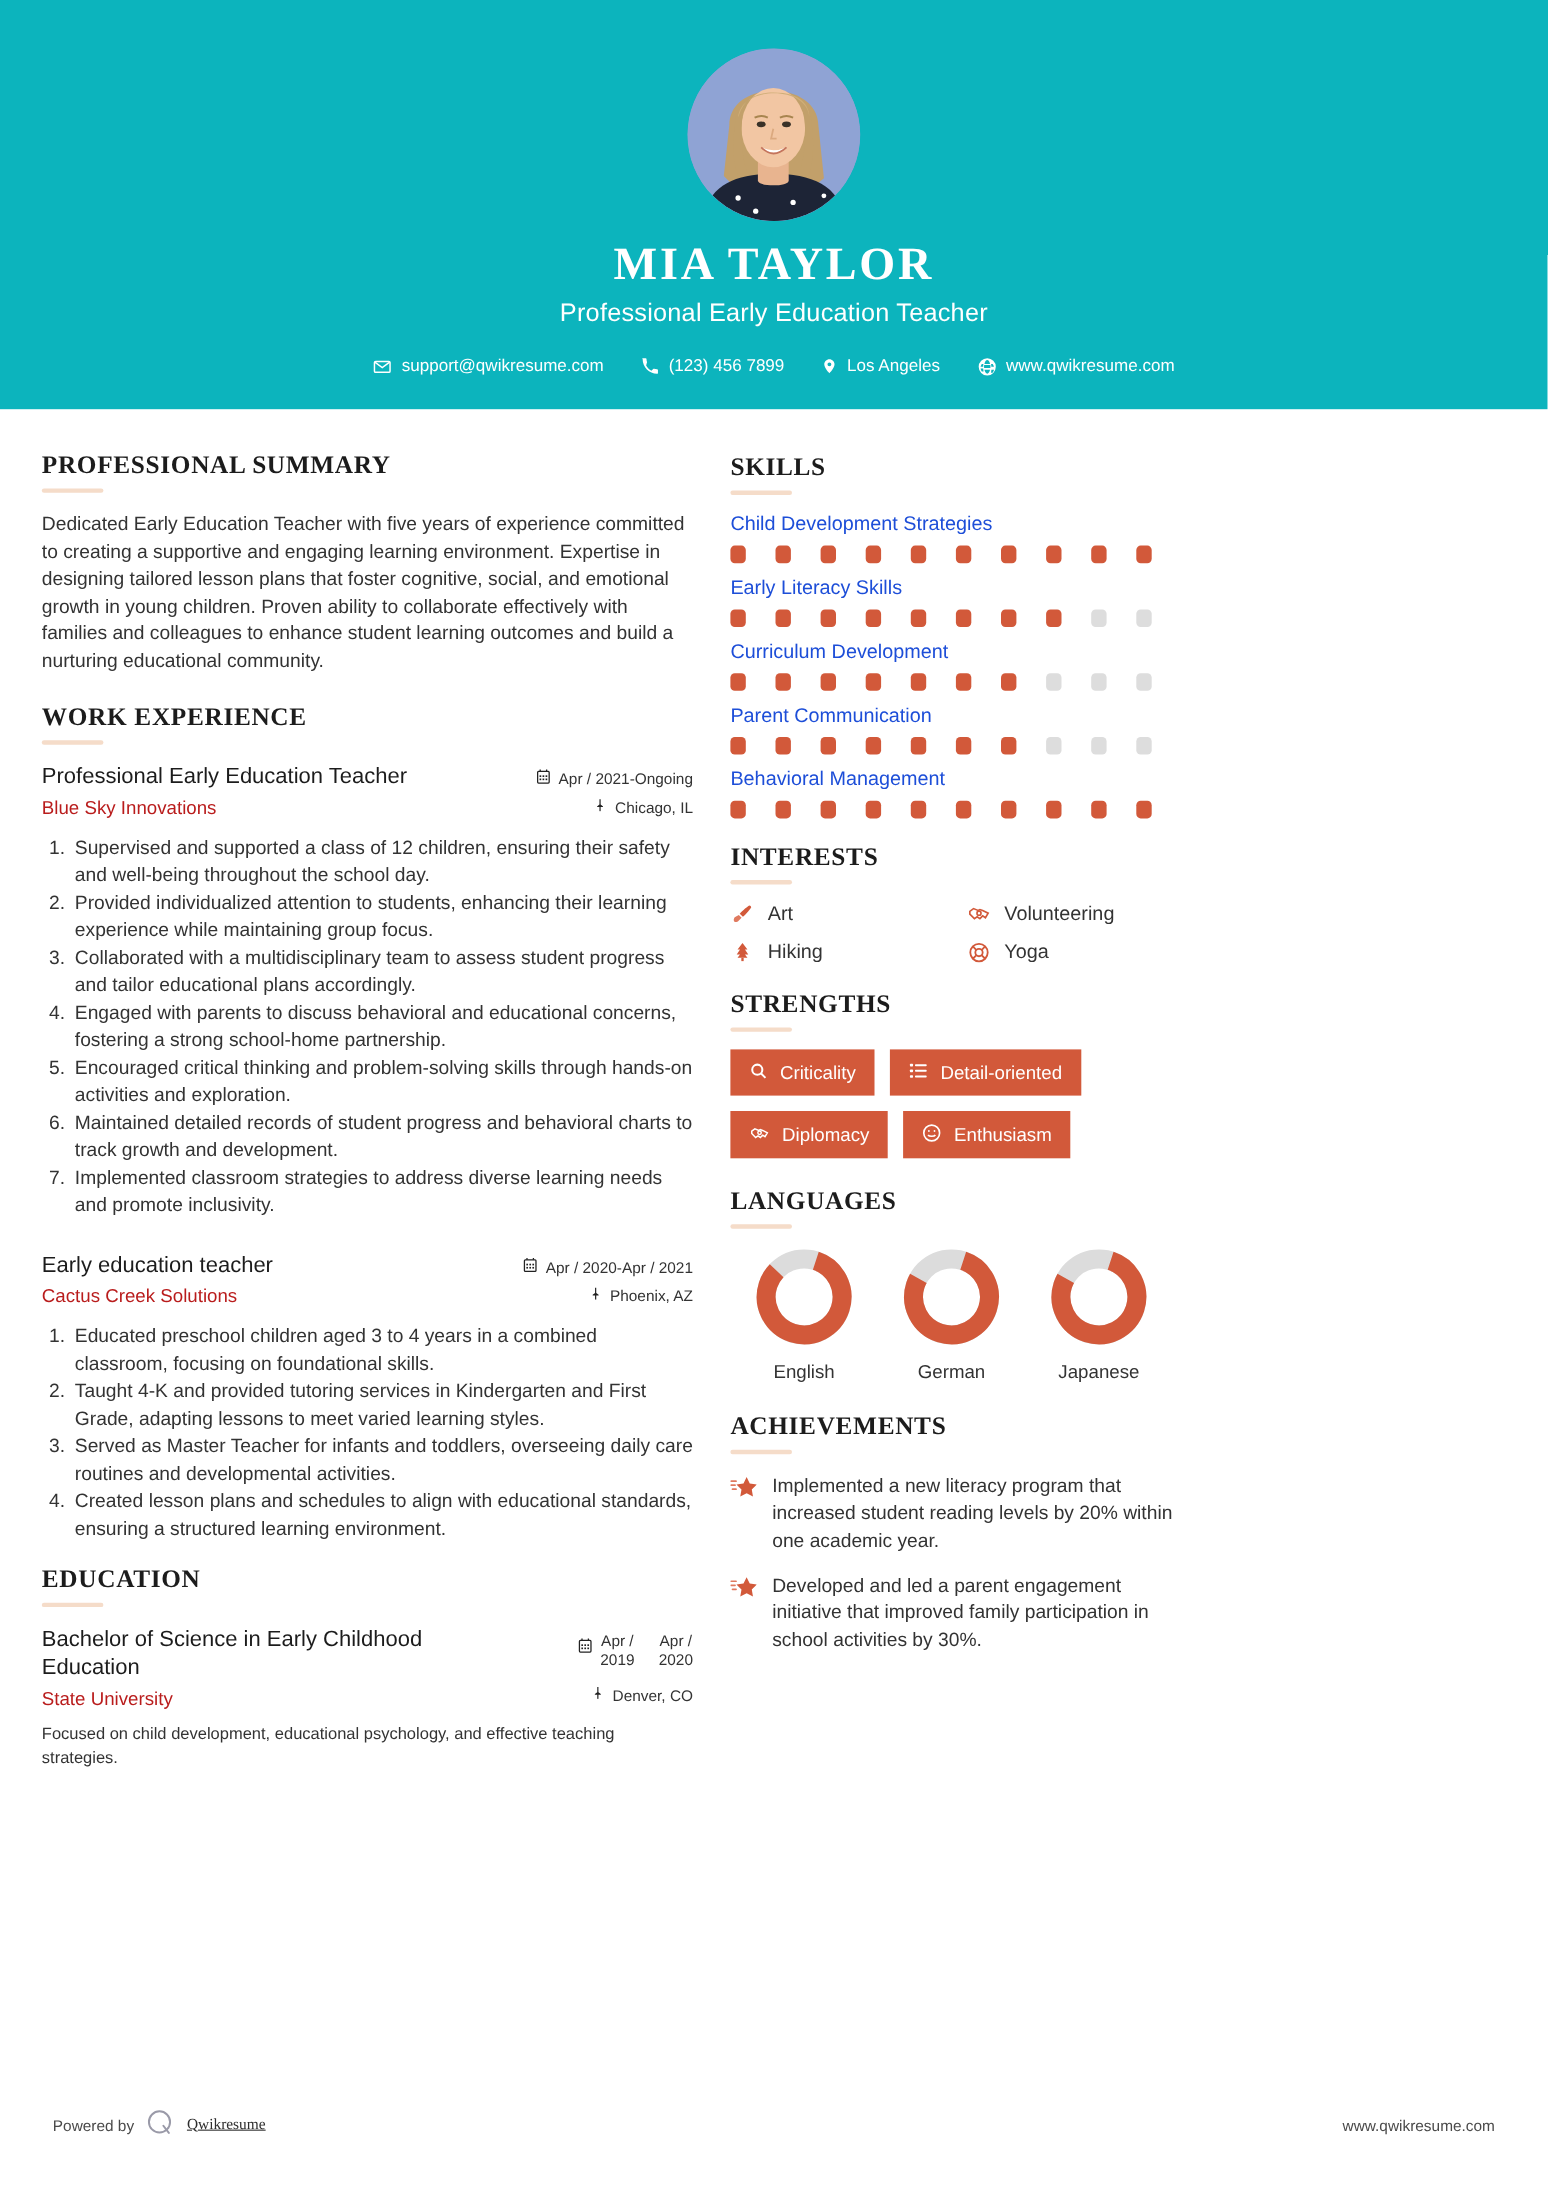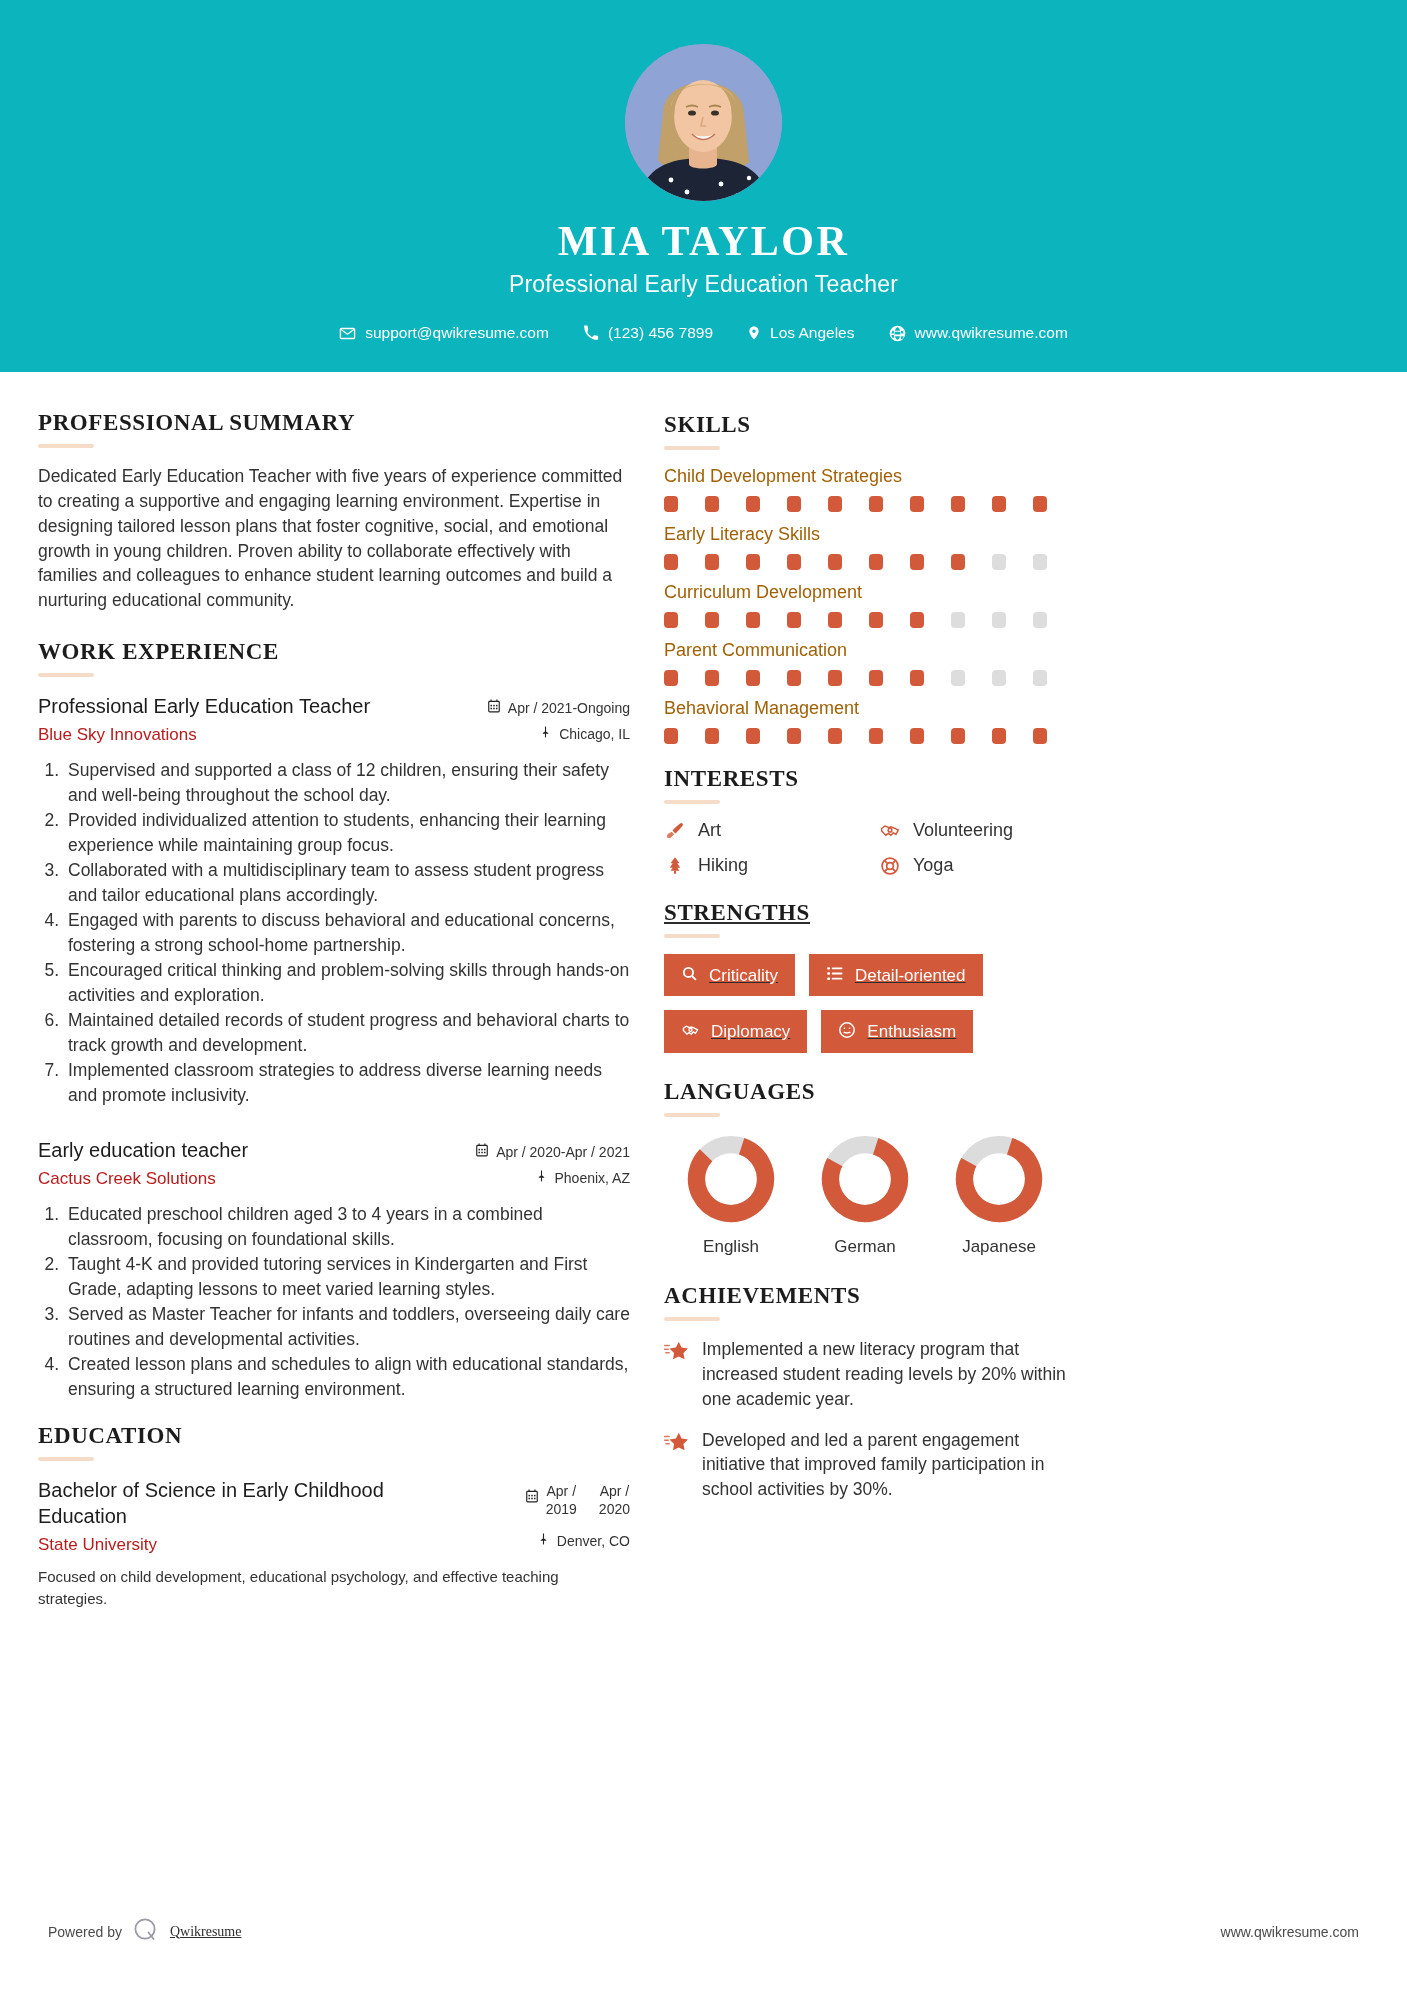--- a/index.html
+++ b/index.html
@@ -151,21 +151,21 @@
     font-size: 15px;
     line-height: 1.42;
     color: #333;
     margin-top: 10px;
   }
 
   
   .skill-row { margin-bottom: 12px; }
   .skill-name {
     font-size: 18px;
-    color: #a16207;
+    color: #1d4ed8;
     margin-bottom: 9px;
   }
   .skill-dots { display: flex; gap: 0; }
   .dot {
     width: 14px; height: 16px;
     border-radius: 4px;
     background: #ddd;
     margin-right: 27px;
   }
   .dot:last-child { margin-right: 0; }
@@ -626,21 +626,21 @@
                   <circle cx="12" cy="12" r="4"></circle>
                 <path d="M5.3 5.3l3.9 3.9M14.8 14.8l3.9 3.9M18.7 5.3l-3.9 3.9M9.2 14.8l-3.9 3.9"></path>
               </svg>
             </span>
             <span>Yoga</span>
           </div>
 
         </div>
       </div>
 
-      <div class="sec" style="margin-top:24px;text-decoration:underline;">
+      <div class="sec" style="margin-top:24px;">
         <div class="sec-title">STRENGTHS</div>
         <div class="sec-rule"></div>
         <div class="strengths">
 
           <div class="strength">
             <span>
               <svg width="17" height="17" viewBox="0 0 24 24" fill="none" stroke="#fff" stroke-width="2.6">
                 <circle cx="10.5" cy="10.5" r="6.5"></circle>
                   <path d="M15.5 15.5L21 21"></path>
               </svg>

